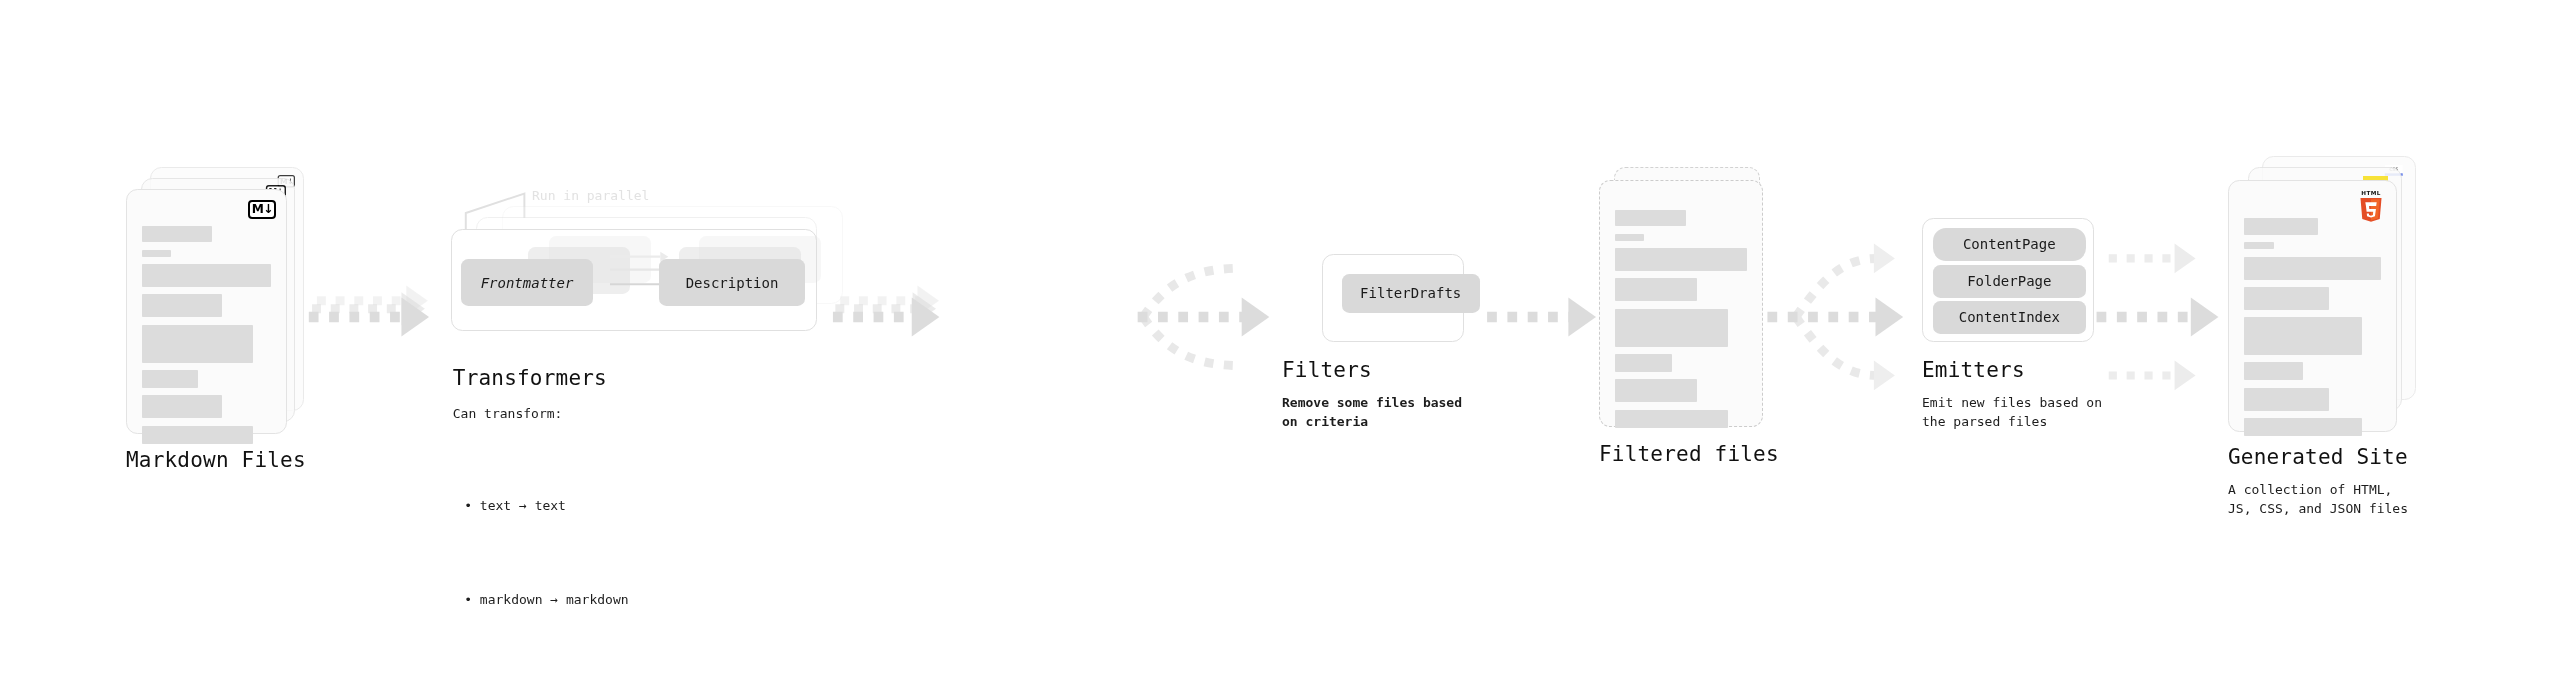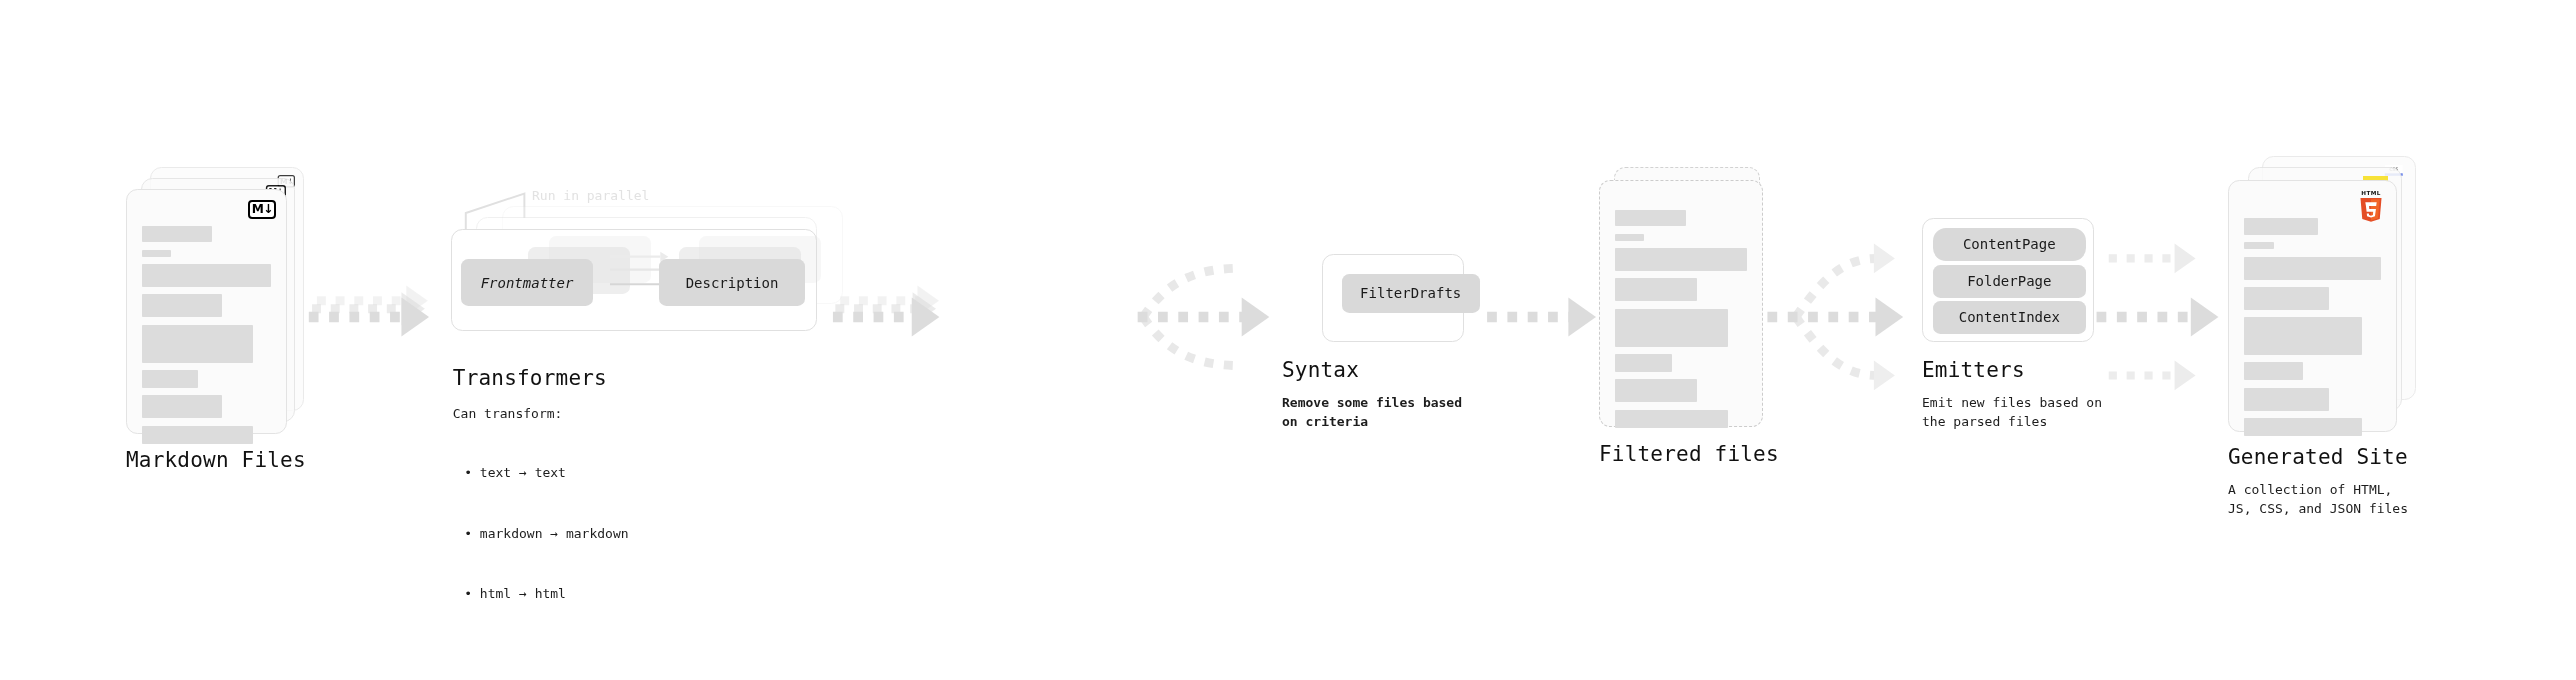--- a/index.html
+++ b/index.html
@@ -106,21 +106,21 @@
     color: #1d1d1d;
     white-space: pre;
   }
   .cap-list {
     position: absolute;
     font-size: 13px;
     line-height: 1.55;
     color: #1d1d1d;
     white-space: pre;
   }
-  .cap-list .li { padding-left: 11.4px; }
+  .cap-list .li { padding-left: 11.4px; margin-top: 33px; }
 
   .parallel-label {
     position: absolute;
     font-size: 13px;
     color: #e2e2e2;
     white-space: nowrap;
   }
 
   svg { display:block; overflow: visible; }
   .arrowlayer { position:absolute; left:0; top:0; width:2576px; height:681px; pointer-events:none; }
@@ -277,21 +277,21 @@
       <div class="li">• markdown → markdown</div>
       <div class="li">• html → html</div>
     </div>
   </div>
 
 
   <div class="node" style="left:1282px; top:254px; width:268px; height:211px;">
     <div class="pbox" style="left:0px; top:0px; width:142px; height:88px;margin-left:40px;">
       <div class="chip" style="left:18.7px; top:18.7px; width:138px; height:39px;">FilterDrafts</div>
     </div>
-    <div class="cap-title" style="left:0px; top:104px;">Syntax</div>
+    <div class="cap-title" style="left:0px; top:104px;">Filters</div>
     <div class="cap-sub" style="left:0px; top:140px;font-weight:bold;">Remove some files based
 on criteria</div>
   </div>
 
   <div class="node" style="left:1599px; top:167px; width:187px; height:268px;">
     <div class="filestack" style="width:187px;height:260px;">
       <div class="fcard dashed back1" style="left:14.6px; top:0px; width:146px; height:236px;"></div>
       <div class="fcard dashed" style="left:0px; top:13px; width:164px; height:247px;">
         <div class="lines" style="top:29px;">
           <div class="bar" style="width:54%; height:16.3px;"></div>

